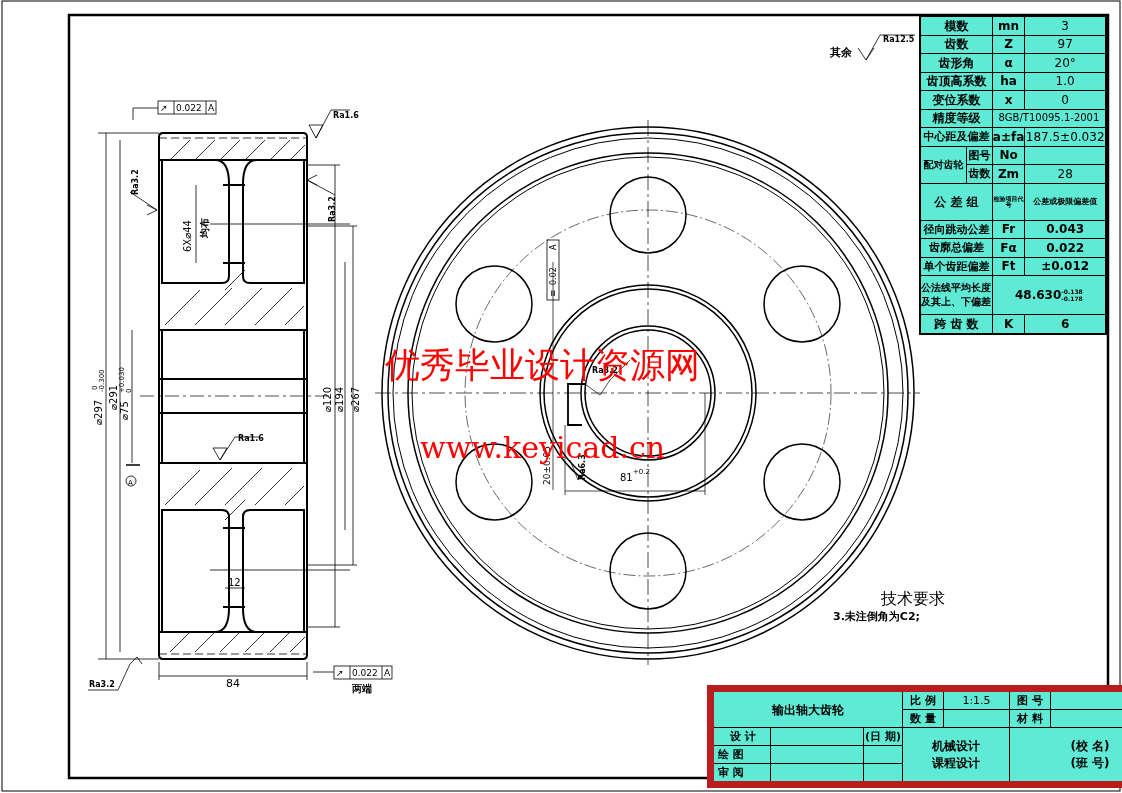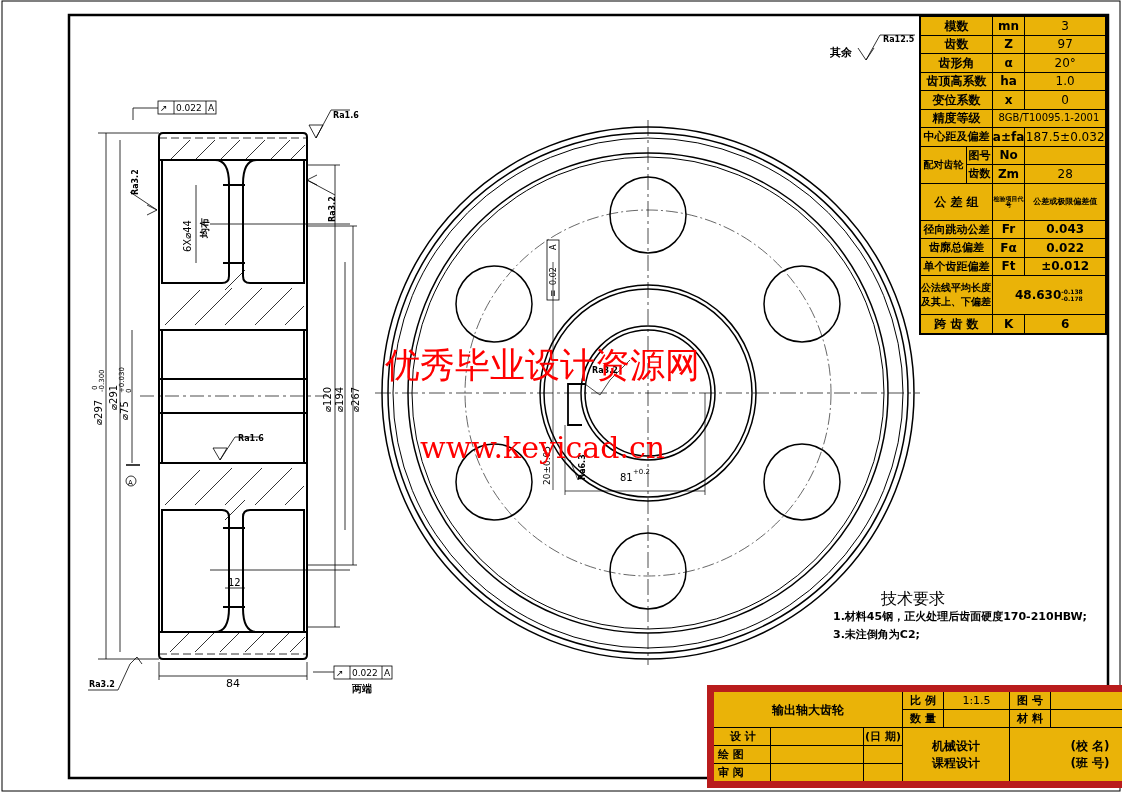--- a/index.html
+++ b/index.html
@@ -1,19 +1,19 @@
 <!DOCTYPE html>
 <html><head>
 <meta charset="utf-8">
 <style>
   html,body{margin:0;padding:0;background:#fff;}
   body{width:1122px;height:793px;position:relative;overflow:hidden;font-family:"DejaVu Sans",sans-serif;}
   #sheet{position:absolute;left:0;top:0;width:1122px;height:793px;}
   svg text{font-family:"DejaVu Sans",sans-serif;}
-  .tbl{position:absolute;border-collapse:collapse;background:#eab308;}
+  .tbl{position:absolute;border-collapse:collapse;background:#5eead4;}
   .tbl td{border:1px solid #000;text-align:center;padding:0;font-size:12px;color:#000;line-height:1;}
   .b{font-weight:bold;}
   #param-table{left:919px;top:15px;width:188px;border:2px solid #000;}
   #param-table td{height:17.5px;}
   #title-block{left:707px;top:685px;width:470px;border:7px solid #b91c1c;}
   #title-block td{height:17px;font-size:11px;}
   .tech{position:absolute;left:833px;top:590px;font-size:11px;font-weight:bold;line-height:18px;}
   .tech .h{font-size:16px;font-weight:normal;text-align:center;margin-left:-20px;width:200px;}
   .wm{position:absolute;color:#ff0000;font-family:"DejaVu Serif",serif;pointer-events:none;}
   .small{font-size:8px;}
@@ -282,21 +282,20 @@
   <tr>
         <td colspan="2" class="b">跨 齿 数</td>
         <td class="b">K</td>
         <td class="b">6</td>
       </tr>
 </tbody>
   </table>
 
 <div class="tech">
   <div class="h">技术要求</div>
-  <div>1.材料45钢，正火处理后齿面硬度170-210HBW;</div>
   <div>3.未注倒角为C2;</div>
 
 </div>
 
 <table class="tbl" id="title-block">
   <tbody>
       <tr>
     <td colspan="3" rowspan="2" class="b" style="font-size:12px;">输出轴大齿轮</td>
     <td class="b" style="width:40px;">比 例</td>
     <td style="width:65px;">1:1.5</td>

